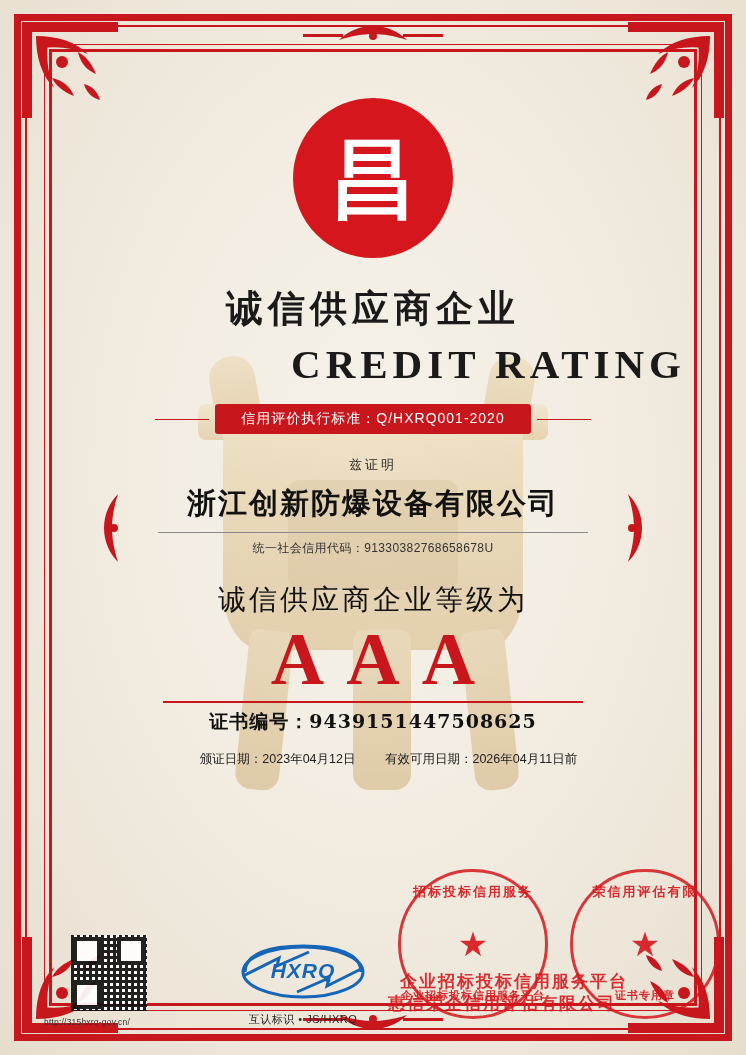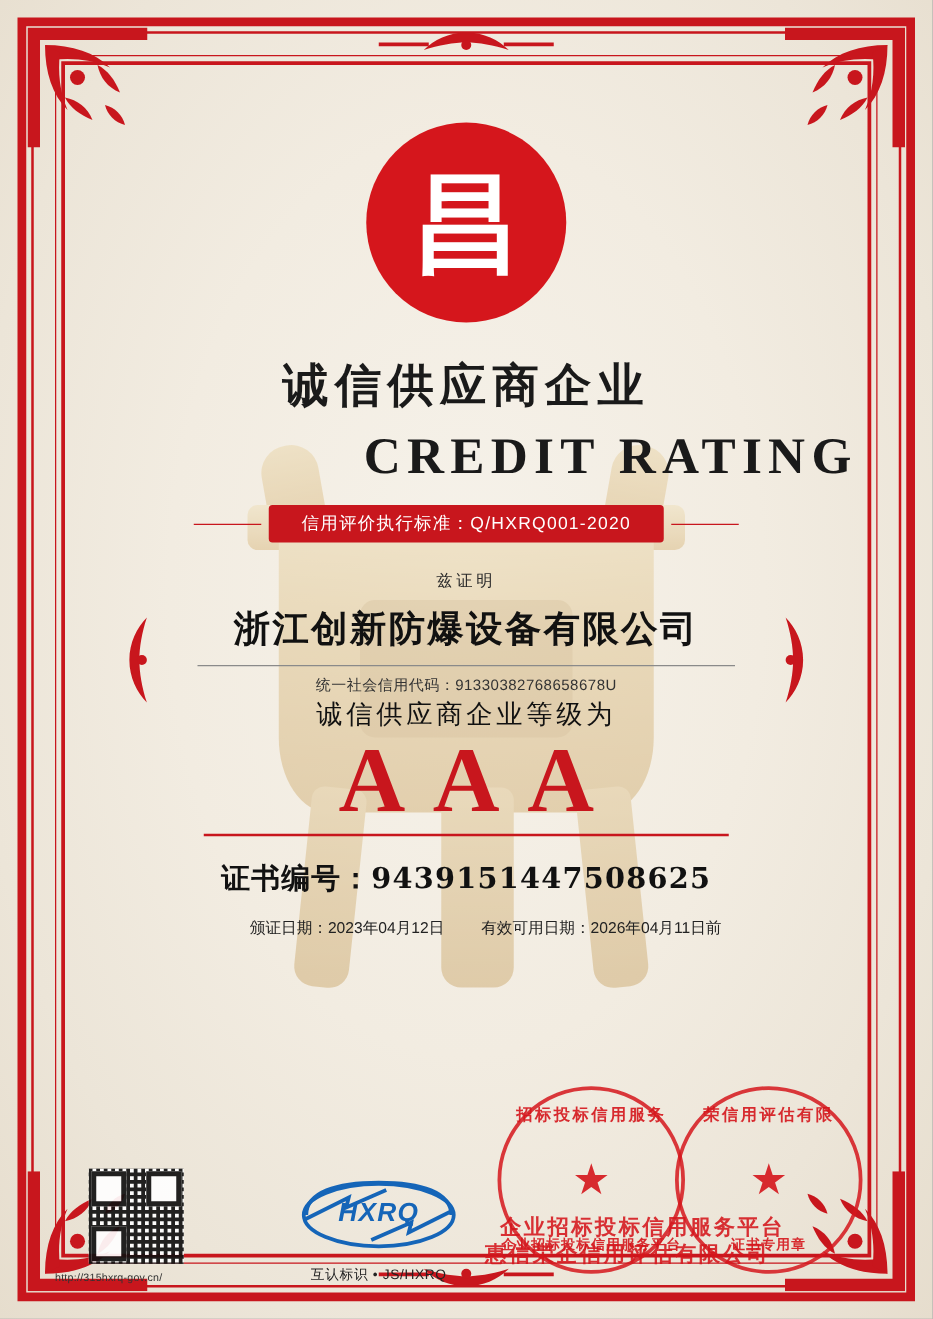--- a/index.html
+++ b/index.html
@@ -227,22 +227,23 @@
   }
 
   .credit-code {
     margin-top: 7px;
     font-size: 12px;
     color: #333;
     letter-spacing: 0.4px;
   }
 
   .grade-label {
+    margin-top: 24px;
     font-family: Liberation Sans, sans-serif;
-    font-size: 21px;
+    font-size: 28px;
     letter-spacing: 3px;
     color: #111;
   }
   .grade-value {
     margin-top: 2px;
     font-family: "Liberation Serif", serif;
     font-weight: bold;
     font-size: 74px;
     letter-spacing: 22px;
     color: #c8161d;
@@ -260,24 +261,24 @@
     margin: 20px auto 0;
     width: 600px;
     font-family: "DejaVu Serif", serif;
     font-size: 15.5px;
     line-height: 1.85;
     color: #111;
     text-align: center;
   }
 
   .cert-no {
-    margin-top: 18px;
+    margin-top: 6px;
     font-family: "DejaVu Serif", serif;
     font-weight: bold;
-    font-size: 23px;
+    font-size: 19px;
     letter-spacing: 1px;
     color: #111;
   }
 
   .dates {
     margin-top: 16px;
     font-size: 12.5px;
     color: #222;
   }
   .dates .d1 { display: inline-block; margin-right: 26px; margin-left: 31px; }
@@ -367,21 +368,21 @@
     letter-spacing: 0.5px;
   }
 
   .stamp {
     position: absolute;
     bottom: 18px;
     width: 150px;
     height: 150px;
   }
   .stamp.one { left: 398px; }
-  .stamp.two { left: 540px; }
+  .stamp.two { left: 570px; }
   .stamp-ring {
     position: absolute;
     inset: 0;
     border: 3px solid #d5161c;
     border-radius: 50%;
     opacity: 0.85;
   }
   .stamp-star {
     position: absolute;
     left: 50%; top: 50%;

